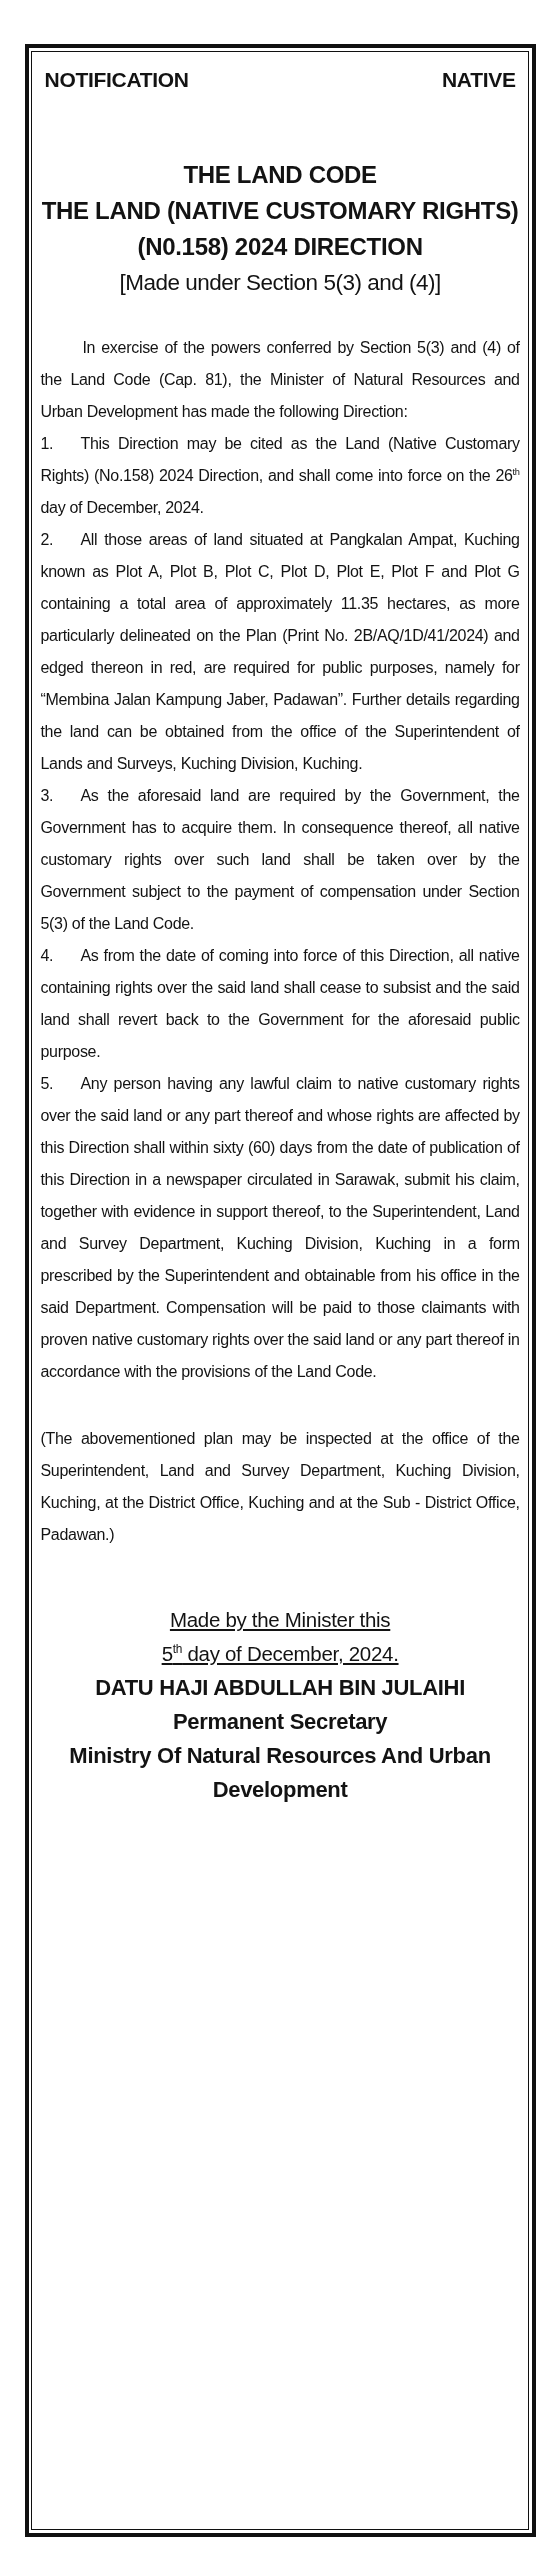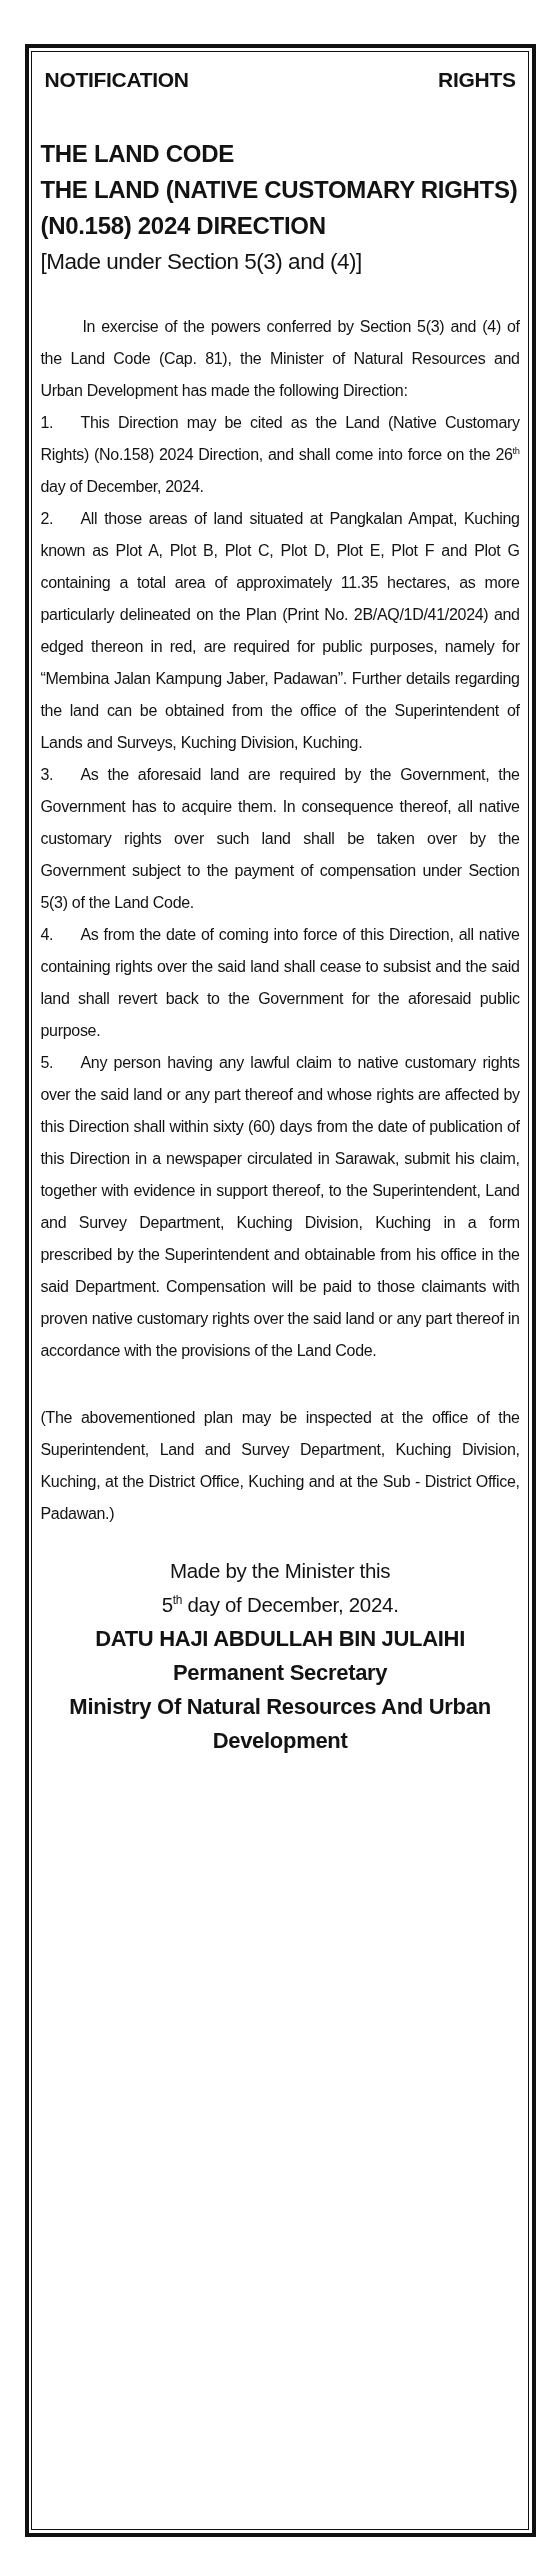--- a/index.html
+++ b/index.html
@@ -24,57 +24,57 @@
     border: 1.4px solid #101010;
     padding: 12.3px 8.2px 13.7px 8.2px;
     overflow: hidden;
   }
   .doc-header {
     display: flex; justify-content: space-between; align-items: center;
     font-weight: 700; font-size: 21px; letter-spacing: -0.3px;
     padding: 4.1px 4.1px 0 4.1px;
   }
   .title-block {
-    margin-top: 44px;
-    text-align: left;
+    margin-top: 65px;
+    text-align: center;
     font-weight: 700;
     font-size: 24px; line-height: 36px;
     letter-spacing: -0.3px;
   }
   .made-under { font-weight: 400; font-size: 22.5px; letter-spacing: -0.5px; }
   .body-text {
     font-size: 16px; line-height: 32px;
     letter-spacing: -0.3px;
     text-align: justify;
   }
   .intro { margin-top: 31px; text-indent: 42px; }
   .para { }
   .pnum { display: inline-block; min-width: 40px; }
   sup { font-size: 58%; vertical-align: super; line-height: 0; }
   .plan-note { margin-top: 35px; }
   .made-by {
-    margin-top: 24px; text-align: center;
-    font-size: 20.5px; line-height: 34px; letter-spacing: -0.3px;
+    margin-top: 52px; text-align: center;
+    font-size: 20.5px; line-height: 34px; letter-spacing: -0.3px; text-decoration: underline;
   }
   .signature {
     text-align: center;
     font-weight: 700; font-size: 22px; line-height: 34px;
     letter-spacing: -0.3px;
   }
 </style>
 </head>
 <body>
 
 <div class="page">
   <div class="frame">
     <div class="frame-inner">
 
       <div class="doc-header">
         <span>NOTIFICATION</span>
-        <span>RIGHTS</span>
+        <span>NATIVE</span>
       </div>
 
       <div class="title-block">
         <div>THE LAND CODE</div>
         <div>THE LAND (NATIVE CUSTOMARY RIGHTS)</div>
         <div>(N0.158) 2024 DIRECTION</div>
         <div class="made-under">[Made under Section 5(3) and (4)]</div>
       </div>
 
       <p class="body-text intro">In exercise of the powers conferred by Section 5(3) and (4) of the Land Code (Cap. 81), the Minister of Natural Resources and Urban Development has made the following Direction:</p>

